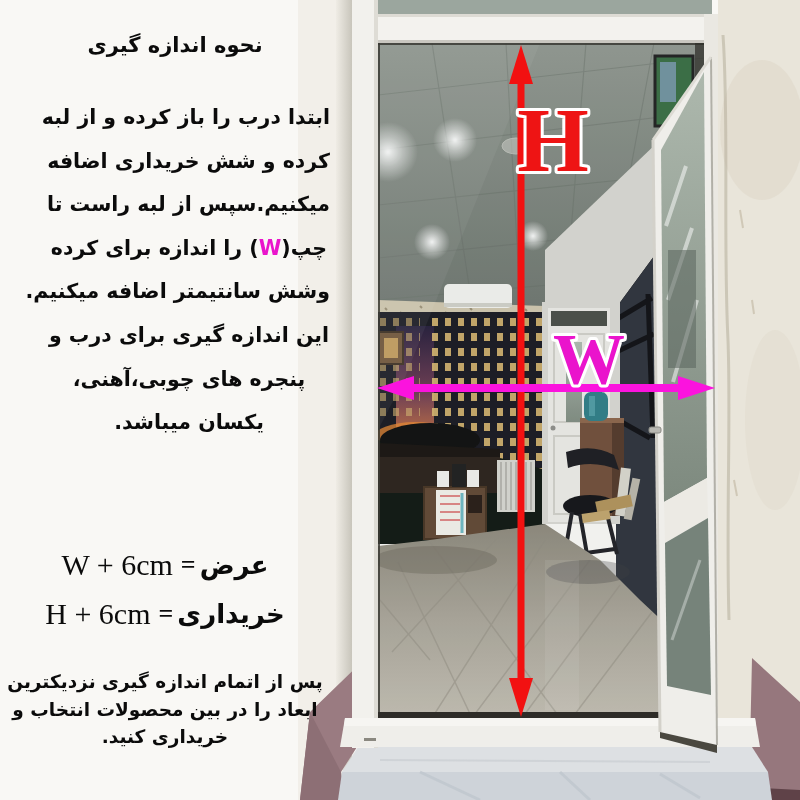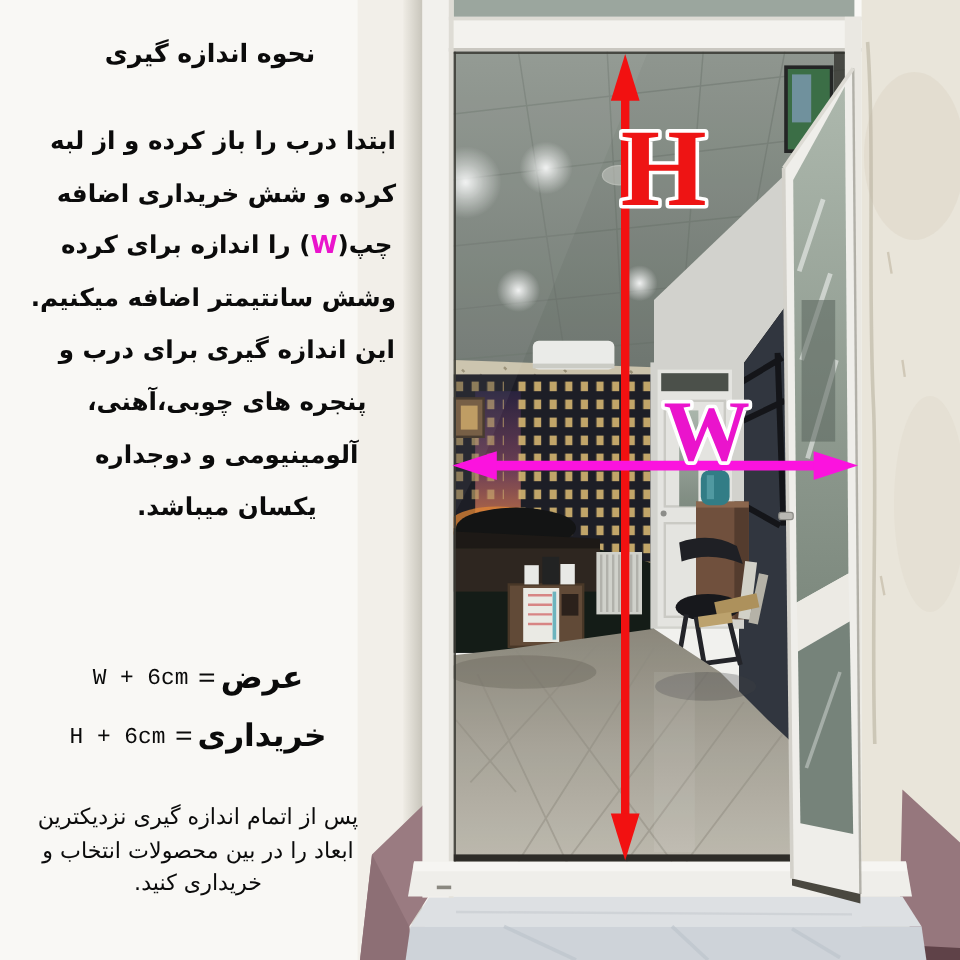--- a/index.html
+++ b/index.html
@@ -12,26 +12,26 @@
          font-size:21px;font-weight:bold;color:#0b0b0b;margin-left:10px;}
   .para{position:absolute;top:96px;left:0;width:330px;direction:rtl;text-align:center;
         font-size:20.5px;font-weight:bold;color:#0b0b0b;line-height:43.6px;}
   .para-line{white-space:nowrap;padding-left:48px;}
   .seg-h{color:var(--h-color,#ee1414);}
   .seg-w{color:var(--w-color,#ea14cc);}
 
   .formula{position:absolute;left:0;width:330px;height:40px;direction:ltr;
            display:flex;align-items:center;justify-content:center;gap:4px;color:#0b0b0b;}
   #formula-w{top:545px;} #formula-h{top:594px;}
-  .f-latin{font-family:Liberation Mono, monospace;font-size:19px;}
+  .f-latin{font-family:Liberation Serif, serif;font-size:30px;}
   .f-eq{font-family:"Liberation Serif","DejaVu Serif",serif;font-size:26px;font-weight:bold;margin-left:4px;}
   .f-fa{font-size:26px;font-weight:bold;}
 
   .footer{position:absolute;top:668px;left:0;width:330px;direction:rtl;text-align:center;
-          font-size:18.5px;font-weight:normal;color:#0b0b0b;line-height:27.5px;}
+          font-size:18.5px;font-weight:bold;color:#0b0b0b;line-height:27.5px;}
   .footer div{white-space:nowrap;}
 
   
   .dim-label{font-family:"Liberation Serif","DejaVu Serif",serif;font-weight:bold;
              stroke:#ffffff;stroke-width:6px;paint-order:stroke;stroke-linejoin:round;}
 </style>
 </head>
 <body>
 
 <div class="stage">
@@ -248,25 +248,25 @@
 
     <text class="dim-label" x="553" y="171" font-size="92" text-anchor="middle" fill="#ee1414">H</text>
     <text class="dim-label" x="589" y="383" font-size="72" text-anchor="middle" fill="#ea14cc">W</text>
   </svg>
 
   <div class="title">نحوه اندازه گیری</div>
 
   <div class="para" id="para">
       <div class="para-line"><span>ابتدا درب را باز کرده و از لبه</span></div>
       <div class="para-line"><span>کرده و شش خریداری اضافه</span></div>
+      <div class="para-line"><span>میکنیم.سپس از لبه راست تا</span></div>
       <div class="para-line"><span>چپ(</span><span class="seg-w">W</span><span>) را اندازه برای کرده</span></div>
       <div class="para-line"><span>وشش سانتیمتر اضافه میکنیم.</span></div>
       <div class="para-line"><span>این اندازه گیری برای درب و</span></div>
       <div class="para-line"><span>پنجره های چوبی،آهنی،</span></div>
-      <div class="para-line"><span>آلومینیومی و دوجداره</span></div>
       <div class="para-line"><span>یکسان میباشد.</span></div>
     </div>
 
   <div class="formula" id="formula-w">
     <span class="f-latin">W + 6cm</span>
     <span class="f-eq">=</span>
     <span class="f-fa">عرض</span>
   </div>
   <div class="formula" id="formula-h">
     <span class="f-latin">H + 6cm</span>

